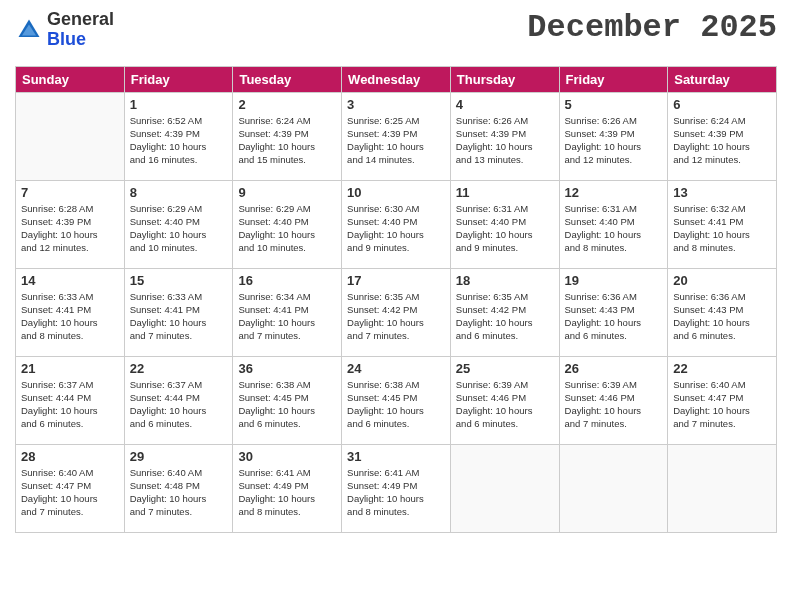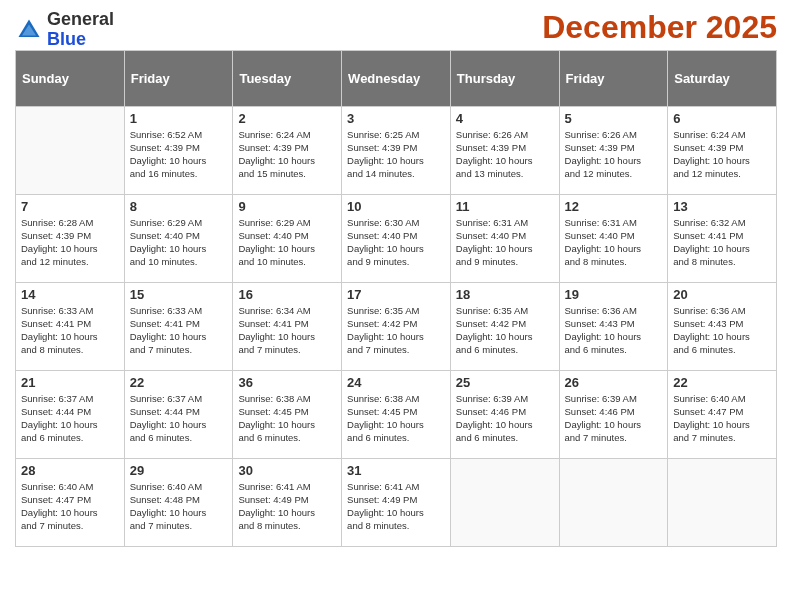--- a/index.html
+++ b/index.html
@@ -13,21 +13,21 @@
     .page {
       width: 792px;
       height: 612px;
       padding: 10px 15px;
       background: #fff;
     }
     .header {
       display: flex;
       justify-content: space-between;
       align-items: flex-start;
-      margin-bottom: 0;
+      margin-bottom: 16px;
     }
     .logo {
       display: flex;
       align-items: center;
       gap: 4px;
     }
     .logo-text {
       font-size: 18px;
       font-weight: bold;
       color: #333;
@@ -37,37 +37,38 @@
     .logo-icon {
       width: 28px;
       height: 28px;
     }
     .title-block {
       text-align: right;
     }
     .month-title {
       font-size: 32px;
       font-weight: bold;
-      color: #c2410c;
+      color: #404040;
       line-height: 1.1;
+      font-family: Liberation Mono, monospace;
     }
     .subtitle {
       font-size: 14px;
       color: #555;
     }
     .calendar {
       width: 100%;
       border-collapse: collapse;
       table-layout: fixed;
     }
     .calendar th {
-      background: #737373;
+      background: #be185d;
       color: #fff;
       text-align: left;
-      padding: 20px 6px;
+      padding: 5px 6px;
       font-size: 13px;
       font-weight: bold;
       border: 1px solid #ccc;
     }
     .calendar td {
       border: 1px solid #ccc;
       vertical-align: top;
       padding: 4px 5px;
       font-size: 10px;
       color: #333;

